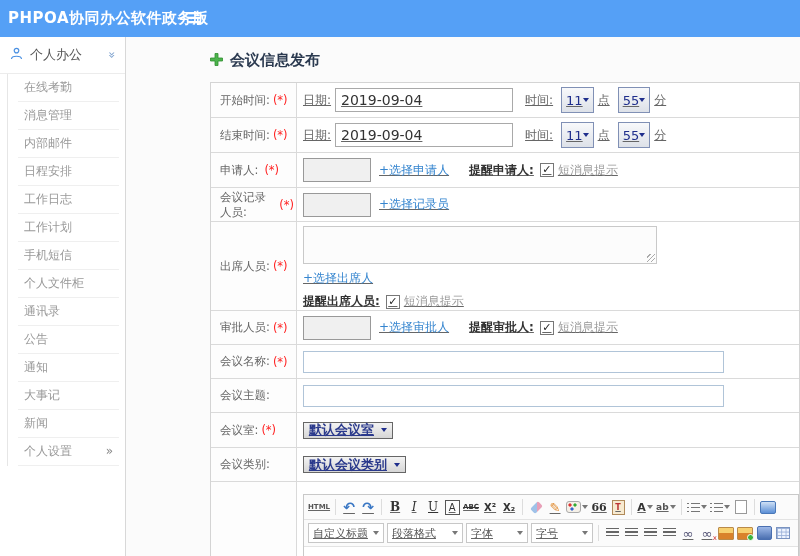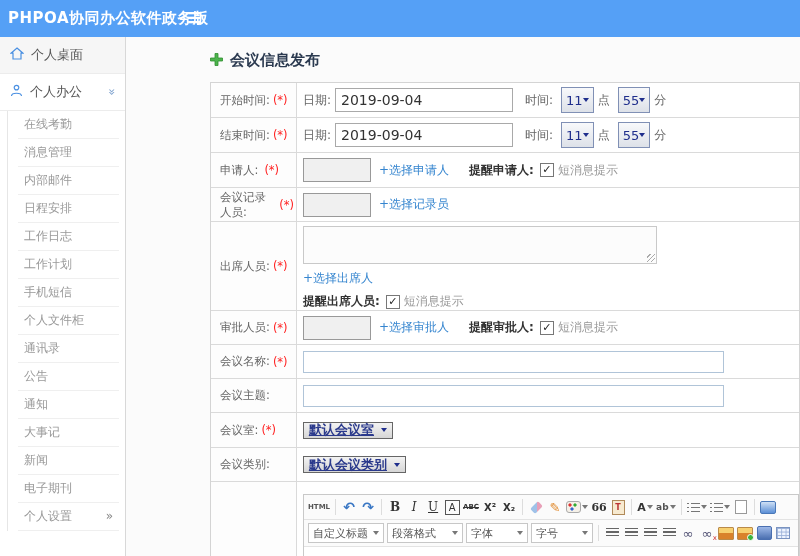--- a/index.html
+++ b/index.html
@@ -33,21 +33,21 @@
   
   .form{margin-top:12px;width:588px;border:1px solid #d4d4d4;border-bottom:none;background:#fff;}
   .row{display:flex;border-bottom:1px solid #dadada;background:#fff;}
   .h34{height:34px;}  .h33{height:33px;}
   .row-attend{height:88px;}
   .row-editor{height:120px;}
   .cell-label{width:86px;min-width:86px;box-sizing:border-box;border-right:1px solid #dadada;
         padding-left:9px;padding-right:2px;font-size:11.5px;color:#666;background:#fdfdfd;
         display:flex;align-items:center;}
   .req{color:#f22;margin-left:3px;}
-  .cell-field{flex:1;padding-left:6px;display:flex;align-items:center;font-size:12px;color:#666;}
+  .cell-field{flex:1;padding-left:6px;display:flex;align-items:center;font-size:12px;color:#666;text-decoration:underline;}
   .cell-field.col{flex-direction:column;align-items:flex-start;justify-content:flex-start;padding-top:4px;}
   .flabel{margin-right:4px;white-space:nowrap;}
   .date-input{width:166px;height:22px;border:1px solid #a9a9a9;font-size:14px;color:#333;
         padding:0 5px;font-family:"DejaVu Sans","Liberation Sans",sans-serif;background:#fff;}
   .time-label{margin-left:12px;}
   .sel{height:26px;box-sizing:border-box;background:linear-gradient(#f8f9fb,#dde1e8);
         border:1px solid #8090b5;color:#1f2e8c;font-size:13px;display:inline-flex;
         align-items:center;padding:0 4px;gap:0;margin:0 4px;cursor:pointer;}
   .tri{width:0;height:0;border-left:3.5px solid transparent;border-right:3.5px solid transparent;
         border-top:4.5px solid #1f2e8c;}
@@ -129,28 +129,20 @@
 </style>
 </head>
 <body>
 
 <div class="header">
   <div class="brand">PHPOA协同办公软件政务版</div>
   <div class="hamburger">≡</div>
 </div>
 
 <div class="sidebar">
-  <div class="side-top first">
-    <span>
-      <svg width="14" height="13" viewBox="0 0 14 13">
-          <path d="M7 1 L13 6.2 H11 V12 H3 V6.2 H1 Z" fill="none" stroke="#4a90e2" stroke-width="1.2"></path>
-        </svg>
-    </span>
-    <span>个人桌面</span>
-  </div>
   <div class="side-top">
     <span>
       <svg width="13" height="13" viewBox="0 0 13 13">
           <circle cx="6.5" cy="3.6" r="2.3" fill="none" stroke="#4a90e2" stroke-width="1.2"></circle>
           <path d="M1.5 12 C1.5 8.3 11.5 8.3 11.5 12" fill="none" stroke="#4a90e2" stroke-width="1.2"></path>
         </svg>
     </span>
     <span>个人办公</span>
     <span class="chev">»</span>
   </div>
@@ -188,23 +180,20 @@
     <div class="sub-item">
         <span>通知</span>
       </div>
     <div class="sub-item">
         <span>大事记</span>
       </div>
     <div class="sub-item">
         <span>新闻</span>
       </div>
     <div class="sub-item">
-        <span>电子期刊</span>
-      </div>
-    <div class="sub-item">
       <span>个人设置</span>
       <span class="chev-r">»</span>
     </div>
   </div>
 
 </div>
 
 <div class="main">
 
   <div class="page-title">

